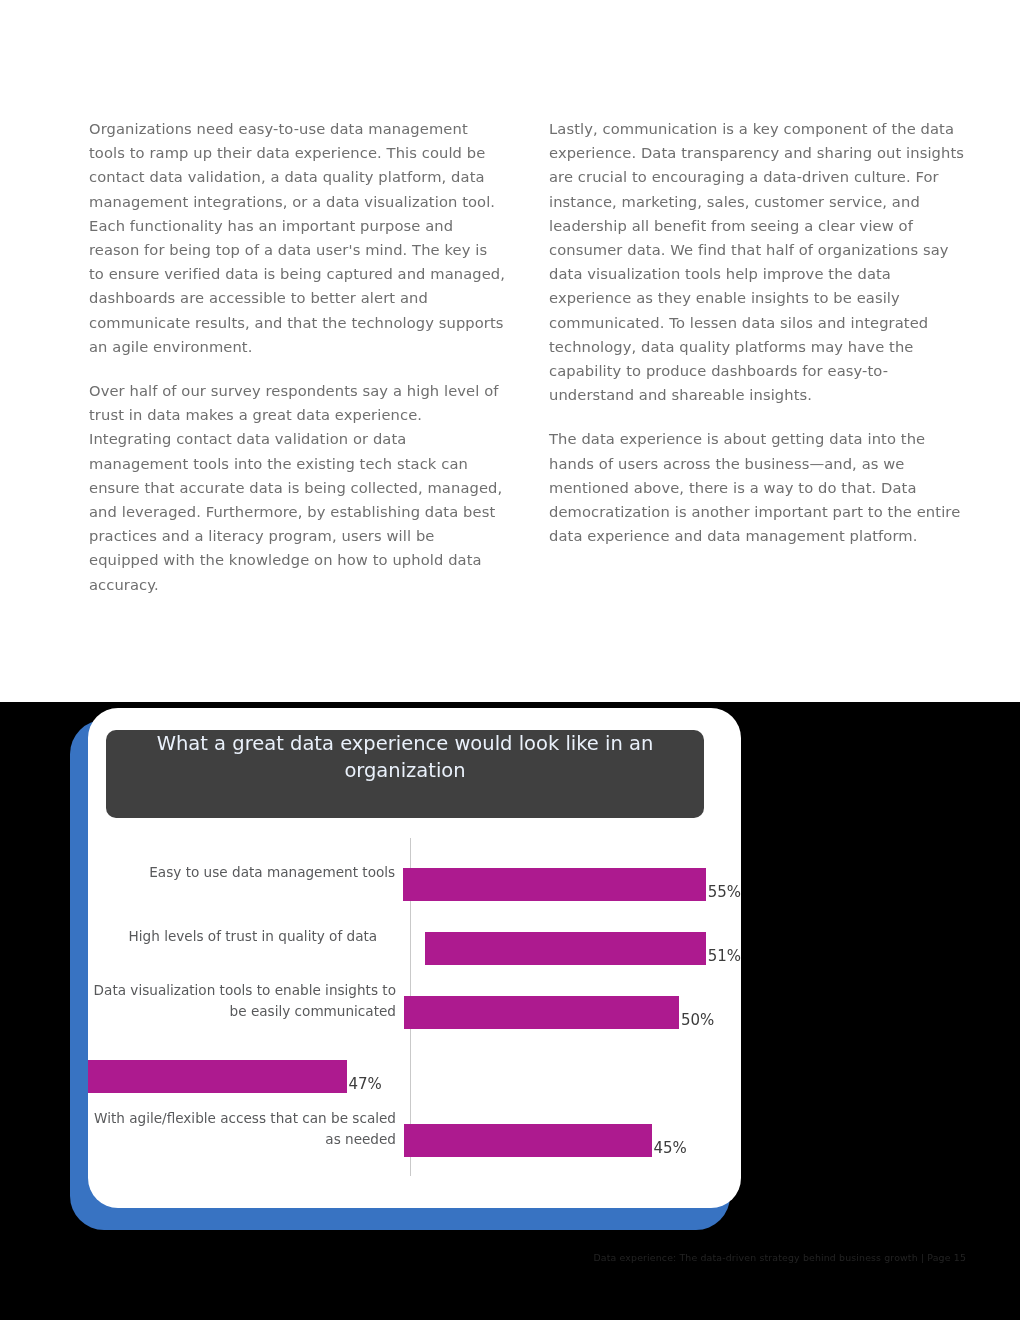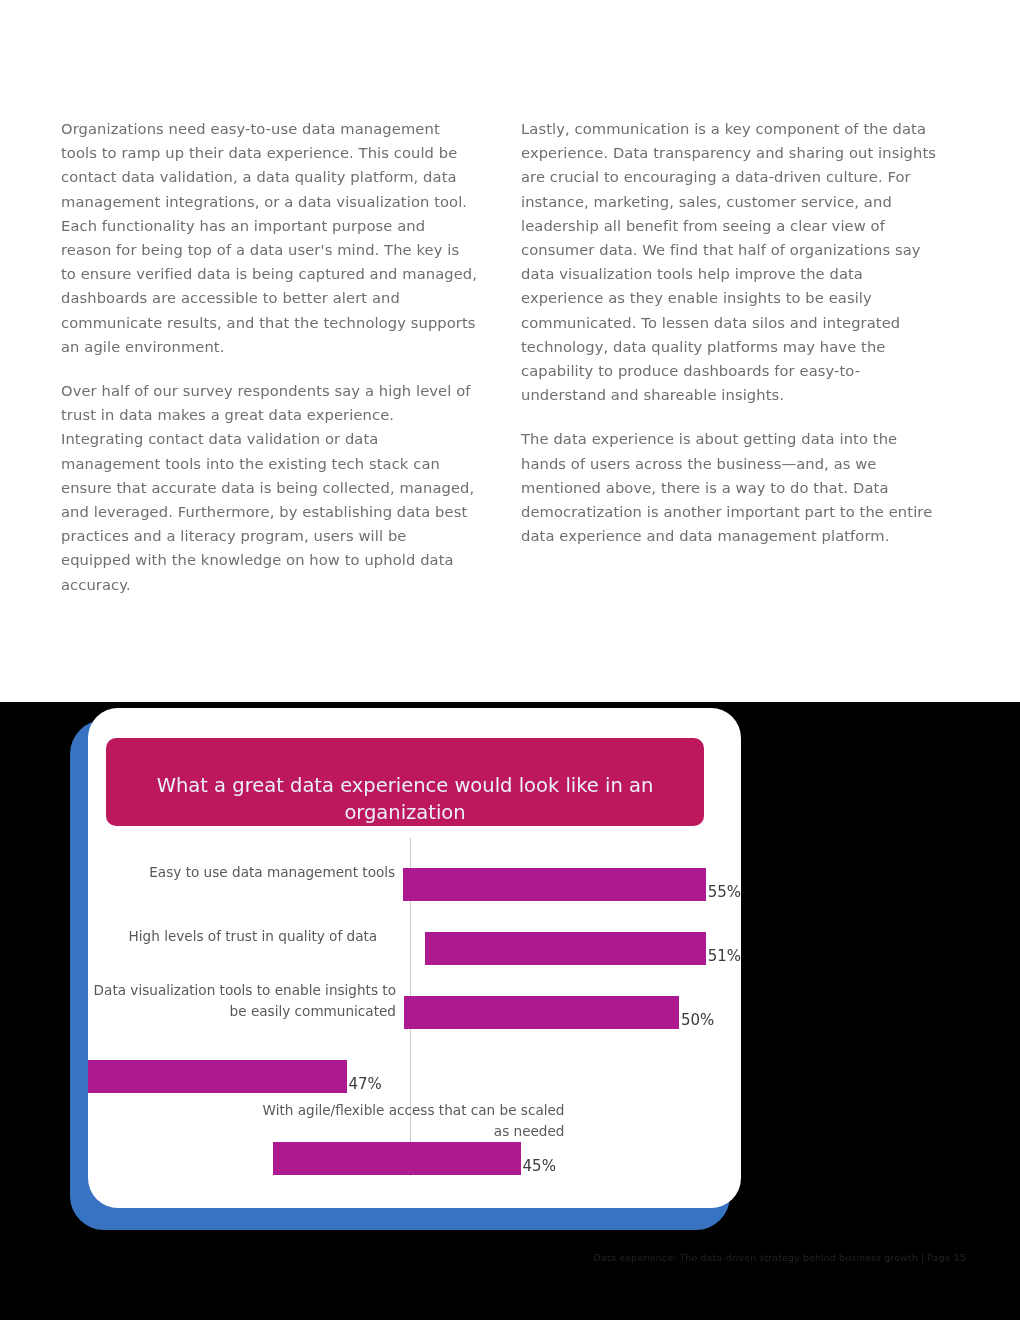--- a/index.html
+++ b/index.html
@@ -12,21 +12,21 @@
   }
 
   
   .page-top {
     position: absolute;
     left: 0; top: 0; width: 1020px; height: 702px;
     background: #ffffff;
   }
   .text-columns {
     position: absolute;
-    left: 61px; top: 117px;
+    left: 89px; top: 117px;
     width: 878px;
     display: flex;
     gap: 43px;
   }
   .col { width: 417px; }
   .col p {
     color: #6f6f6f;
     font-size: 14.7px;
     line-height: 24.2px;
     letter-spacing: 0.1px;
@@ -54,26 +54,26 @@
     position: absolute;
     left: 88px; top: 6px;
     width: 653px; height: 500px;
     background: #ffffff;
     border-radius: 30px;
   }
 
   
   .card-header {
     position: absolute;
-    left: 106px; top: 36px;
+    left: 106px; top: 28px;
     width: 598px; height: 88px;
-    background: #be185d;
+    background: #404040;
     border-radius: 10px 10px 10px 10px;
     display: flex;
-    align-items: flex-end;
+    align-items: flex-start;
     justify-content: center;
   }
   .card-header .title {
     color: #eaf1fb;
     font-size: 19.5px;
     line-height: 27px;
     text-align: center;
     font-weight: 400;
     max-width: 520px;
   }
@@ -187,21 +187,21 @@
             <div class="bar" style="width: 275px; background: rgb(173, 26, 143);"></div>
             <div class="bar-value">50%</div>
           </div>
         </div>
         <div class="row" style="top: 204px;">
           <div class="bar-wrap">
             <div class="bar" style="width: 258.5px; background: rgb(173, 26, 143);"></div>
             <div class="bar-value">47%</div>
           </div>
         </div>
-        <div class="row" style="top: 268px; flex-direction: column;">
+        <div class="row" style="top: 268px;">
           <div class="row-label">With agile/flexible access that can be scaled as needed</div>
           <div class="bar-wrap">
             <div class="bar" style="width: 247.5px; background: rgb(173, 26, 143);"></div>
             <div class="bar-value">45%</div>
           </div>
         </div>
       </div>
   </div>
 
   <div class="footer">Data experience: The data-driven strategy behind business growth  | Page 15</div>

